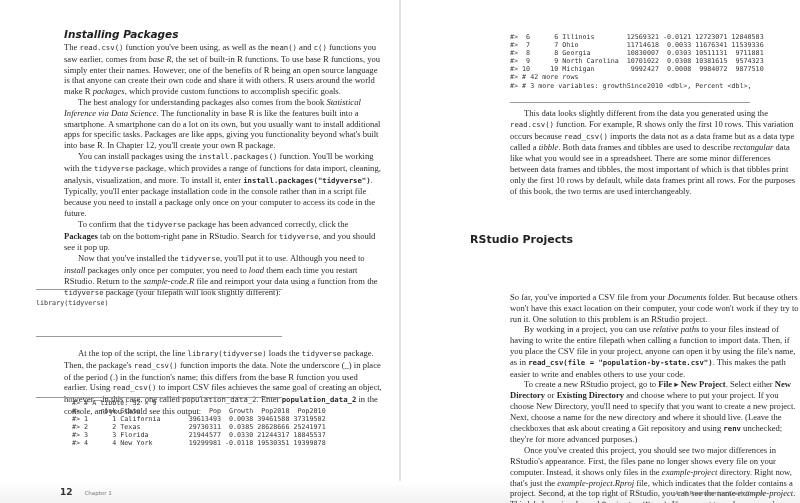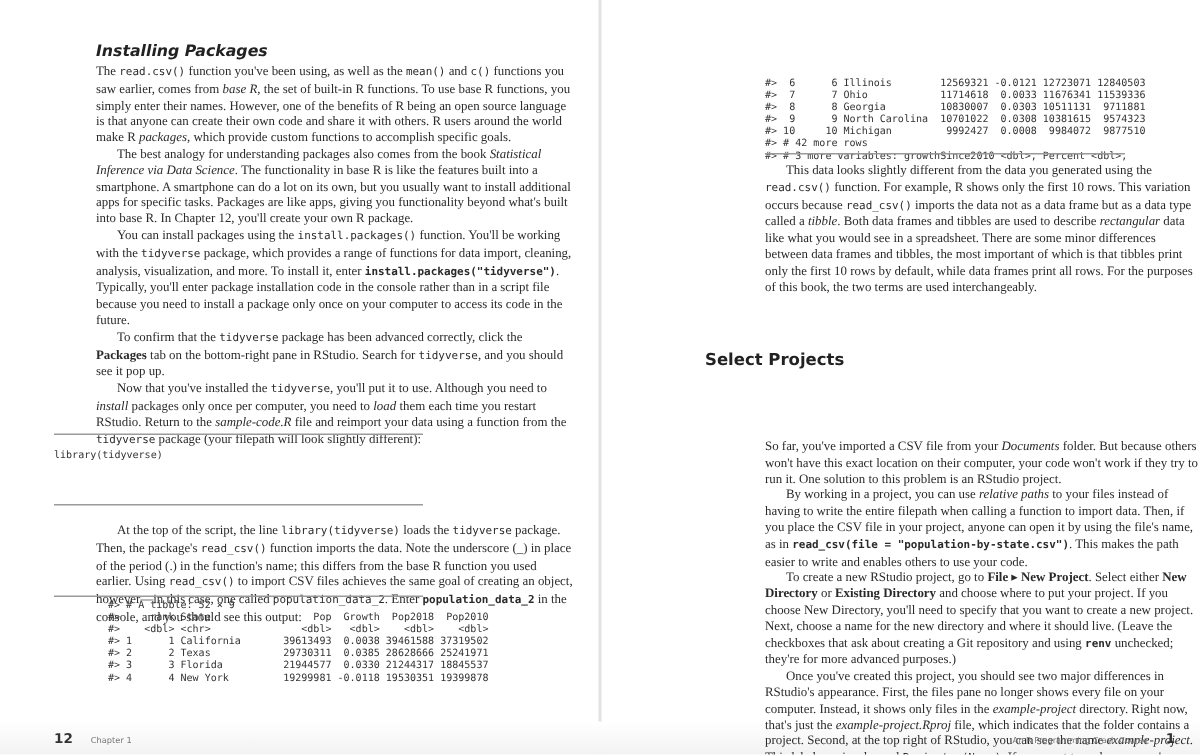--- a/index.html
+++ b/index.html
@@ -46,25 +46,25 @@
     }
     .code-block-1 { left: 36px; top: 289px; width: 246px; height: 46px; }
     .code-block-1 .code-line { position: absolute; left: 0; white-space: pre; font-size: 6.7px; color: #333; }
     .code-block-1 .code-line:nth-child(1){ top: 9px; }
     .code-block-1 .code-line:nth-child(2){ top: 31px; }
     .l-text2 { position: absolute; left: 64px; top: 348px; width: 318px; }
     .code-block-2 { left: 36px; top: 397px; width: 246px; height: 0; border-bottom: none; }
     .output-l { position: absolute; left: 36px; top: 399px; margin-left: 36px; }
     .out-line { white-space: pre; font-size: 6.7px; line-height: 8.1px; color: #333; }
     .footer-l { position: absolute; left: 36px; top: 480px; font-family: "DejaVu Sans", sans-serif; }
-    .page-num { font-size: 9px; font-weight: bold; color: #333; }
+    .page-num { font-size: 9px; font-weight: bold; color: #333; margin-left: 24px; }
     .chapter-label { font-size: 5.5px; color: #777; margin-left: 12px; }
 
     
-    .output-r { position: absolute; left: 510px; top: 51px; }
+    .output-r { position: absolute; left: 510px; top: 33px; }
     .code-block-3 { left: 510px; top: 102px; width: 240px; height: 0; border-top: none; }
     .r-text1 { position: absolute; left: 510px; top: 108px; width: 290px; }
     .r-heading {
       position: absolute; left: 470px; top: 233px;
       font-family: "DejaVu Sans", sans-serif; font-weight: bold;
       font-size: 11px; color: #222;
     }
     .r-text2 { position: absolute; left: 510px; top: 247px; width: 290px; margin-top: 45px; }
     .footer-r { position: absolute; left: 675px; top: 480px; font-family: "DejaVu Sans", sans-serif; white-space: nowrap; }
     .book-title { font-size: 5.5px; color: #777; margin-right: 12px; }
@@ -92,21 +92,20 @@
 </div>
 
 <div class="l-text2 body-text">
   <p><span>At the top of the script, the line </span><code>library(tidyverse)</code><span> loads the </span><code>tidyverse</code><span> package. Then, the package's </span><code>read_csv()</code><span> function imports the data. Note the underscore (_) in place of the period (.) in the function's name; this differs from the base R function you used earlier. Using </span><code>read_csv()</code><span> to import CSV files achieves the same goal of creating an object, however—in this case, one called </span><code>population_data_2</code><span>. Enter </span><code class="b">population_data_2</code><span> in the console, and you should see this output:</span></p>
 </div>
 
 <div class="code-block code-block-2"></div>
 <div class="output-l">
   <div class="out-line mono">#&gt; # A tibble: 52 × 9</div>
   <div class="out-line mono">#&gt;     rank State                 Pop  Growth  Pop2018  Pop2010</div>
-  <div class="out-line mono">#&gt;    &lt;dbl&gt; &lt;chr&gt;               &lt;dbl&gt;   &lt;dbl&gt;    &lt;dbl&gt;    &lt;dbl&gt;</div>
   <div class="out-line mono">#&gt; 1      1 California       39613493  0.0038 39461588 37319502</div>
   <div class="out-line mono">#&gt; 2      2 Texas            29730311  0.0385 28628666 25241971</div>
   <div class="out-line mono">#&gt; 3      3 Florida          21944577  0.0330 21244317 18845537</div>
   <div class="out-line mono">#&gt; 4      4 New York         19299981 -0.0118 19530351 19399878</div>
 </div>
 
 <div class="footer-l">
   <span class="page-num">12</span><span class="chapter-label">Chapter 1</span>
 </div>
 
@@ -118,21 +117,21 @@
   <div class="out-line mono">#&gt; 10     10 Michigan         9992427  0.0008  9984072  9877510</div>
   <div class="out-line mono">#&gt; # 42 more rows</div>
   <div class="out-line mono">#&gt; # 3 more variables: growthSince2010 &lt;dbl&gt;, Percent &lt;dbl&gt;,</div>
 </div>
 <div class="code-block code-block-3"></div>
 
 <div class="r-text1 body-text">
   <p><span>This data looks slightly different from the data you generated using the </span><code>read.csv()</code><span> function. For example, R shows only the first 10 rows. This variation occurs because </span><code>read_csv()</code><span> imports the data not as a data frame but as a data type called a </span><em>tibble</em><span>. Both data frames and tibbles are used to describe </span><em>rectangular</em><span> data like what you would see in a spreadsheet. There are some minor differences between data frames and tibbles, the most important of which is that tibbles print only the first 10 rows by default, while data frames print all rows. For the purposes of this book, the two terms are used interchangeably.</span></p>
 </div>
 
-<div class="r-heading">Select Projects</div>
+<div class="r-heading">RStudio Projects</div>
 
 <div class="r-text2 body-text">
   <p class="first"><span>So far, you've imported a CSV file from your </span><em>Documents</em><span> folder. But because others won't have this exact location on their computer, your code won't work if they try to run it. One solution to this problem is an RStudio project.</span></p>
   <p><span>By working in a project, you can use </span><em>relative paths</em><span> to your files instead of having to write the entire filepath when calling a function to import data. Then, if you place the CSV file in your project, anyone can open it by using the file's name, as in </span><code class="b">read_csv(file = "population-by-state.csv")</code><span>. This makes the path easier to write and enables others to use your code.</span></p>
   <p><span>To create a new RStudio project, go to </span><strong>File ▸ New Project</strong><span>. Select either </span><strong>New Directory</strong><span> or </span><strong>Existing Directory</strong><span> and choose where to put your project. If you choose New Directory, you'll need to specify that you want to create a new project. Next, choose a name for the new directory and where it should live. (Leave the checkboxes that ask about creating a Git repository and using </span><code class="b">renv</code><span> unchecked; they're for more advanced purposes.)</span></p>
   <p><span>Once you've created this project, you should see two major differences in RStudio's appearance. First, the files pane no longer shows every file on your computer. Instead, it shows only files in the </span><em>example-project</em><span> directory. Right now, that's just the </span><em>example-project.Rproj</em><span> file, which indicates that the folder contains a project. Second, at the top right of RStudio, you can see the name </span><em>example-project</em><span>. This label previously read </span><code>Project: (None)</code><span>. If you want to make sure you're working in a project, check for its name here. Figure 1-6 shows these changes.</span></p>
 </div>
 
 <div class="footer-r">
   <span class="book-title">An R Programming Crash Course</span><span class="page-num">1</span>

